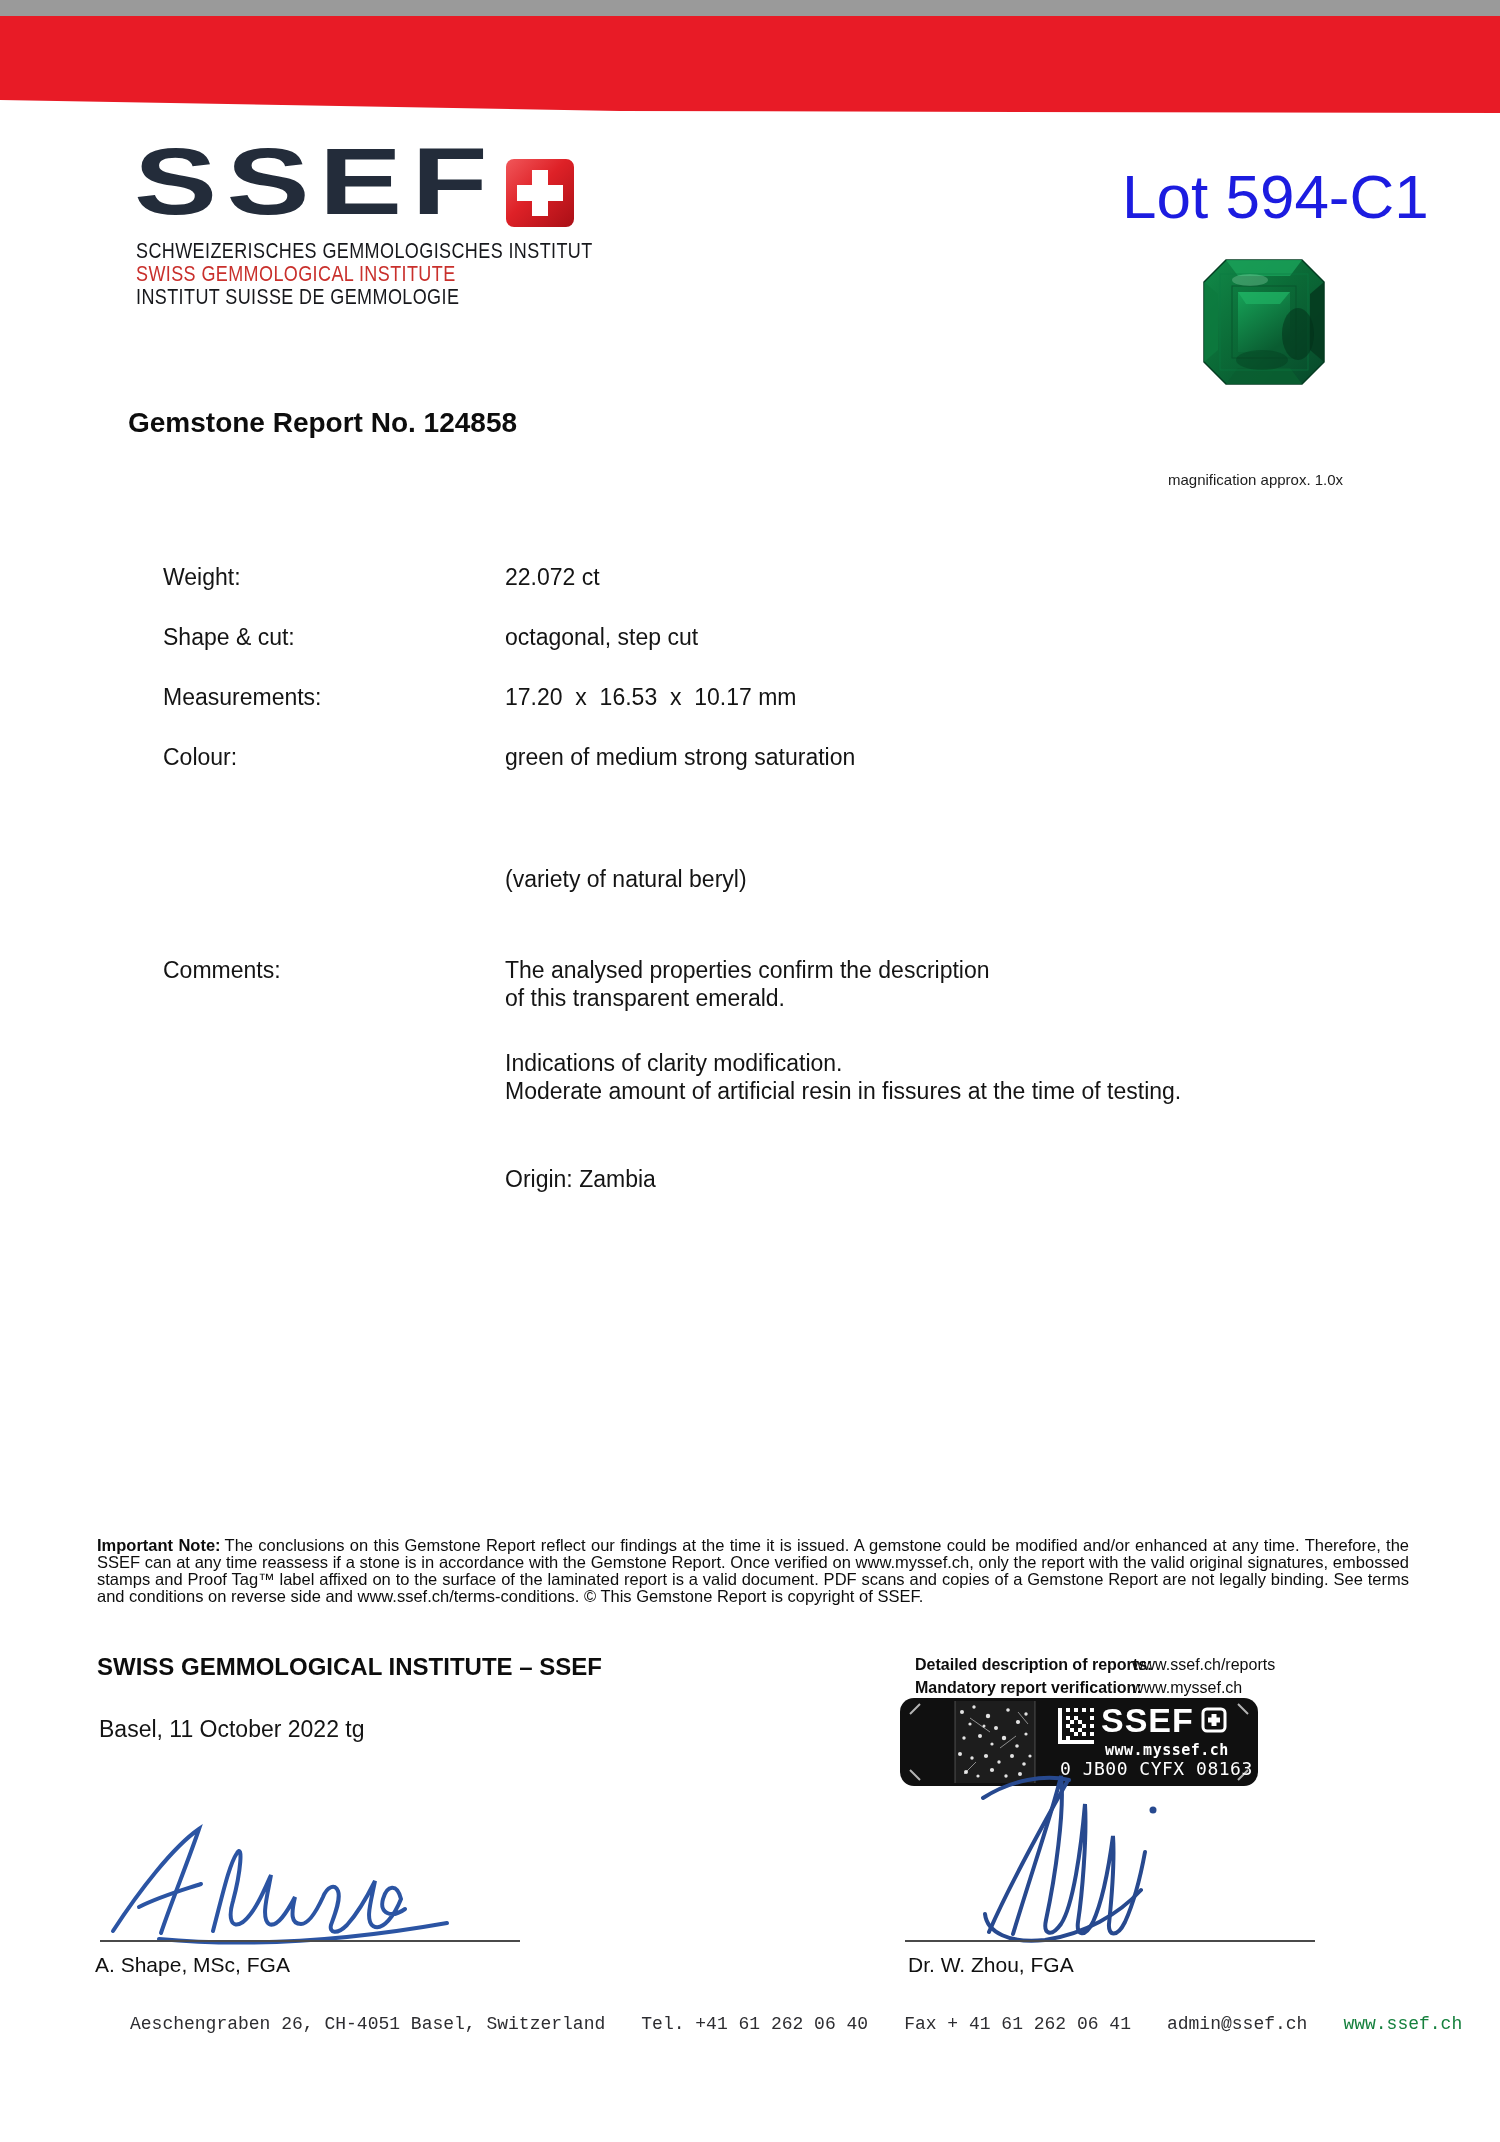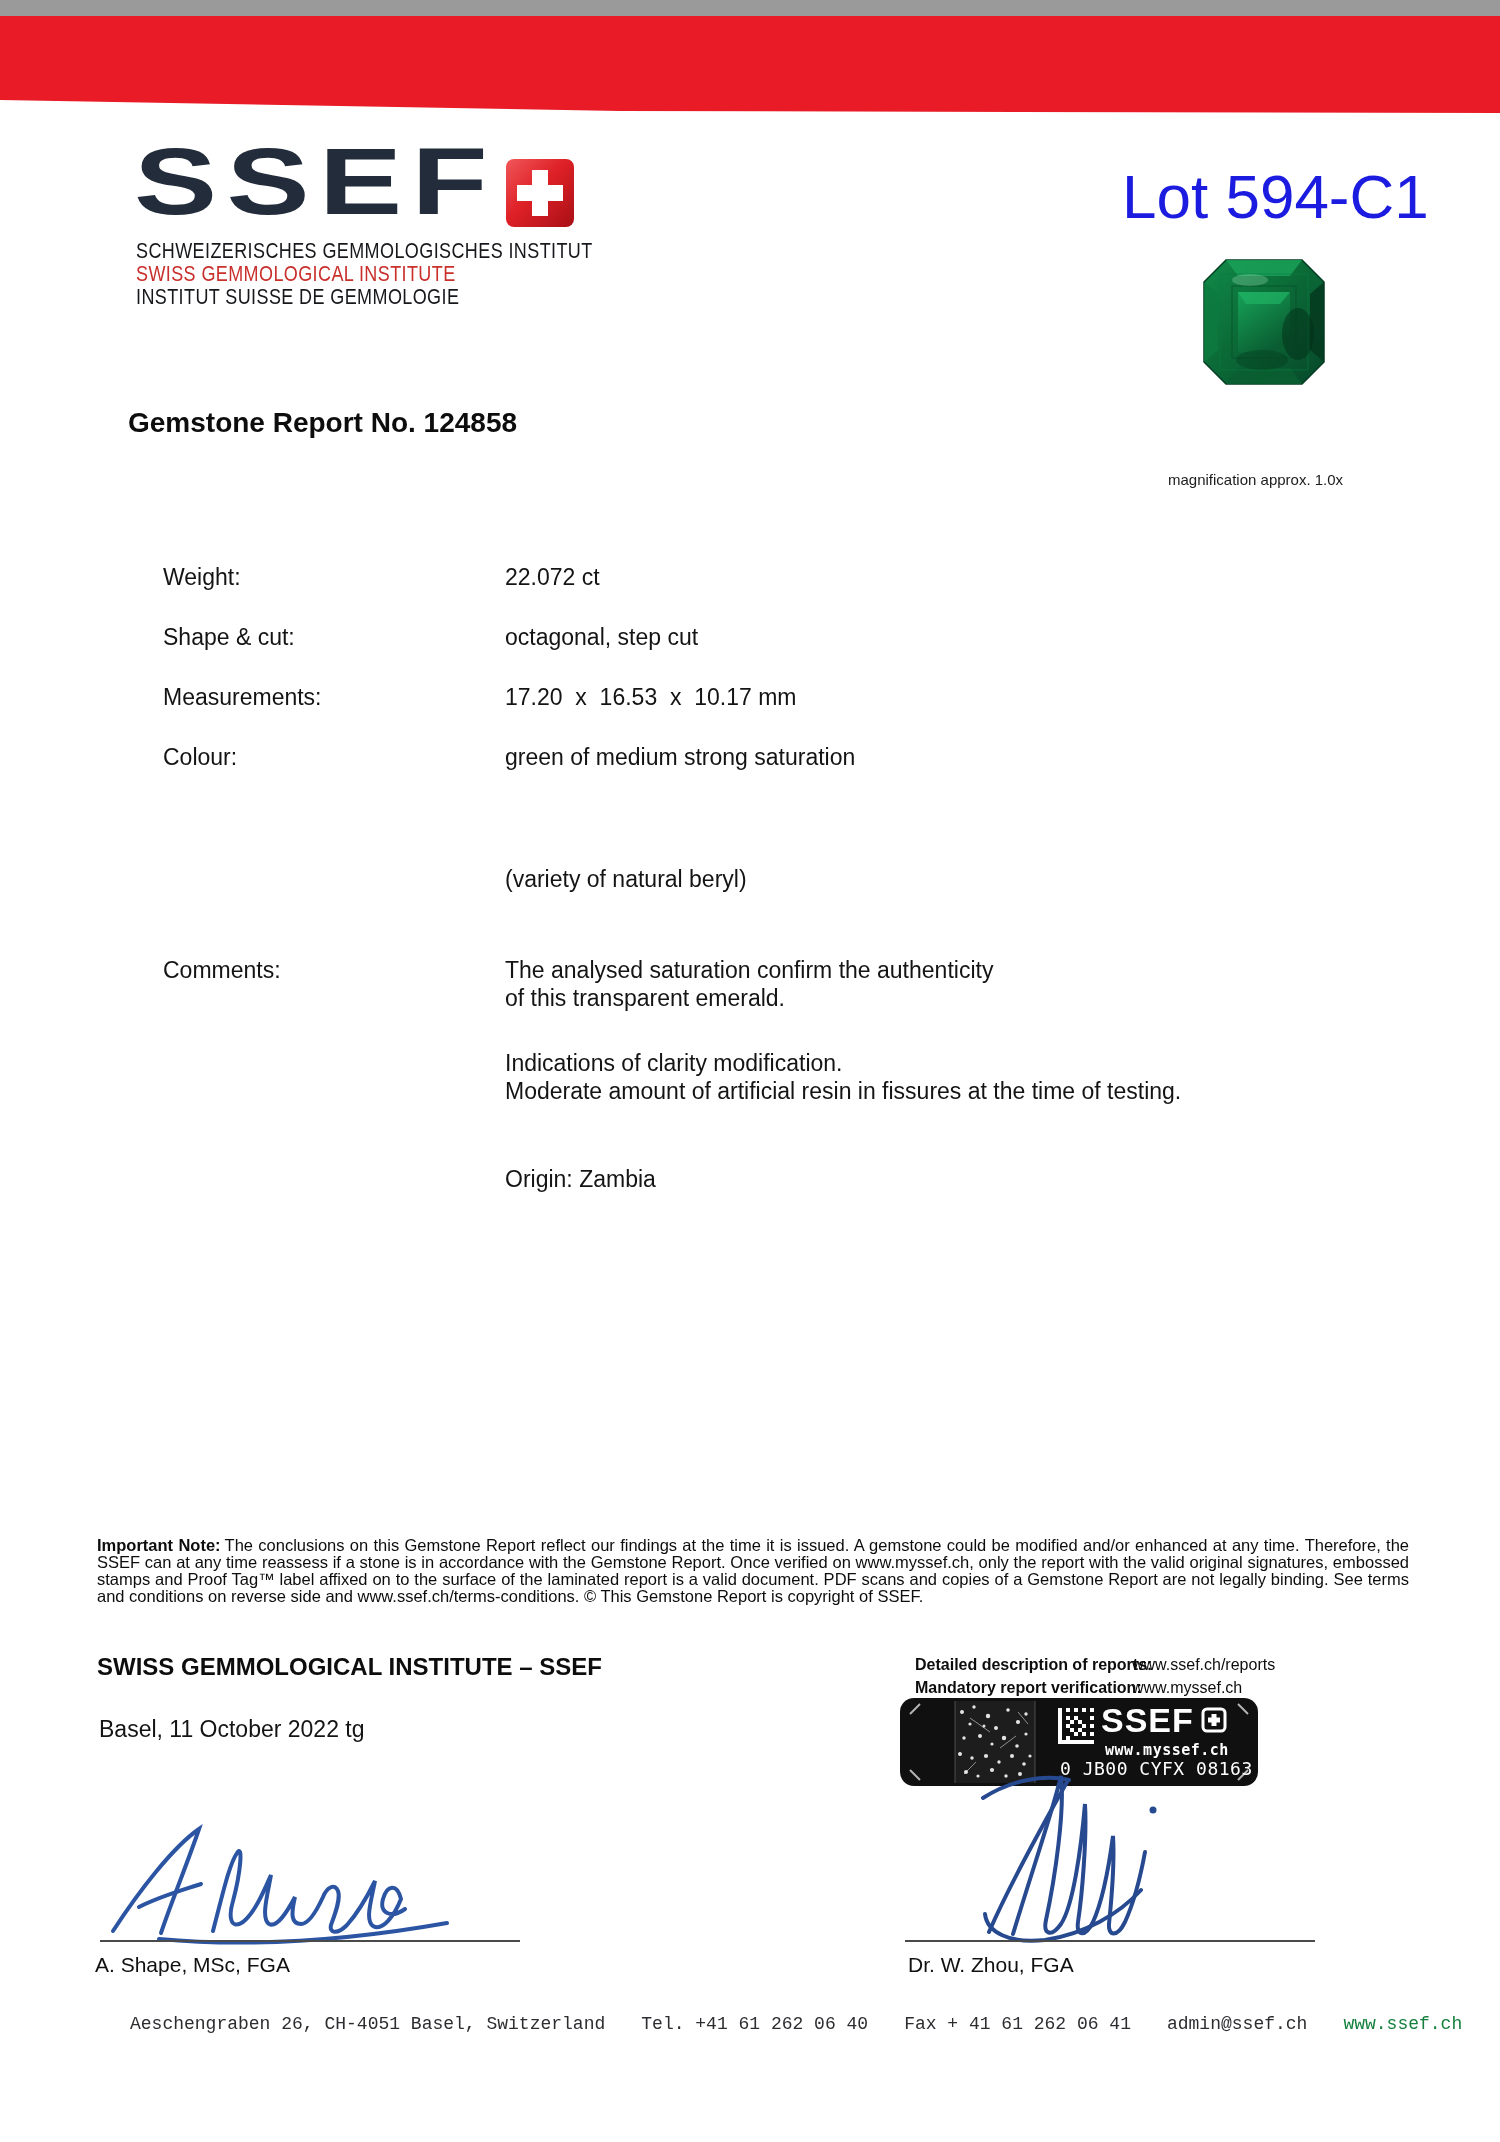--- a/index.html
+++ b/index.html
@@ -153,21 +153,21 @@
     <span class="plabel">Colour:</span>
     <span class="pvalue">green of medium strong saturation</span>
   </div>
 
   <div class="abs prow rid2">
     <span class="pvalue">(variety of natural beryl)</span>
   </div>
 
   <div class="abs prow rc1">
     <span class="plabel">Comments:</span>
-    <span class="pvalue">The analysed saturation confirm the authenticity</span>
+    <span class="pvalue">The analysed properties confirm the description</span>
   </div>
   <div class="abs prow rc2">
     <span class="pvalue">of this transparent emerald.</span>
   </div>
   <div class="abs prow rc3">
     <span class="pvalue">Indications of clarity modification.</span>
   </div>
   <div class="abs prow rc4">
     <span class="pvalue">Moderate amount of artificial resin in fissures at the time of testing.</span>
   </div>

